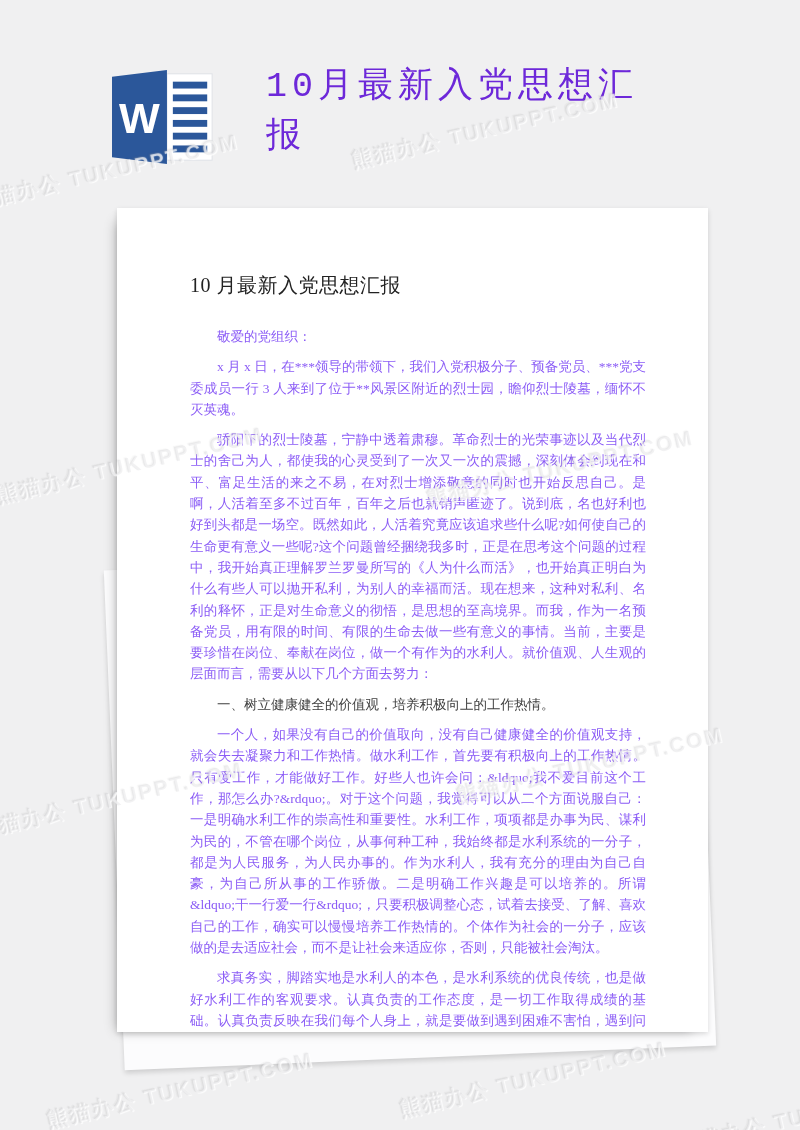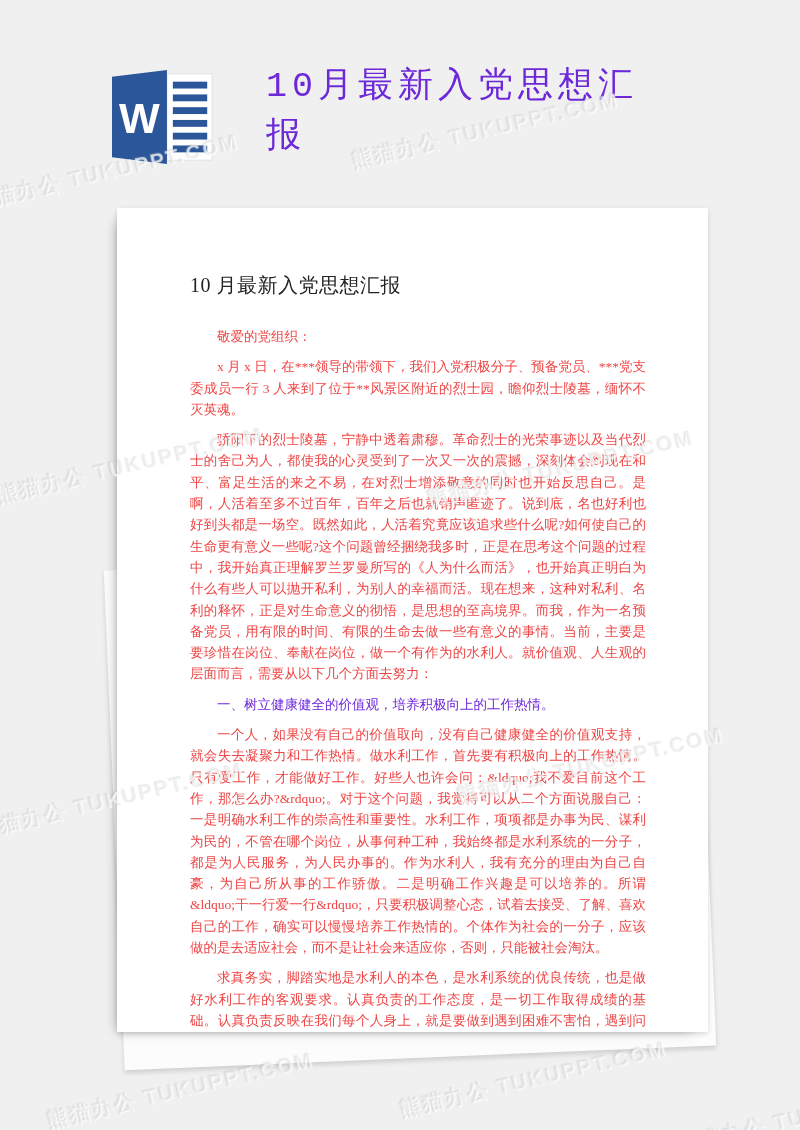--- a/index.html
+++ b/index.html
@@ -51,25 +51,25 @@
     z-index: 2;
   }
   .doc-title {
     margin: 0 0 27px 0;
     font-size: 20px; font-weight: 400; color: #222222;
     letter-spacing: 0.5px;
   }
   .para {
     margin: 0 0 9px 0;
     font-size: 13.5px; line-height: 21.3px;
-    color: #ef4444;
+    color: #8b5cf6;
     text-align: justify;
     text-indent: 2em;
   }
-  .para.heading { color: #6d28d9; }
+  .para.heading { color: #404040; }
 
   
   .wm-layer {
     position: absolute; inset: 0; z-index: 6;
     pointer-events: none;
   }
   .wm {
     position: absolute;
     white-space: nowrap;
     font-family: "Liberation Sans", "DejaVu Sans", sans-serif;

